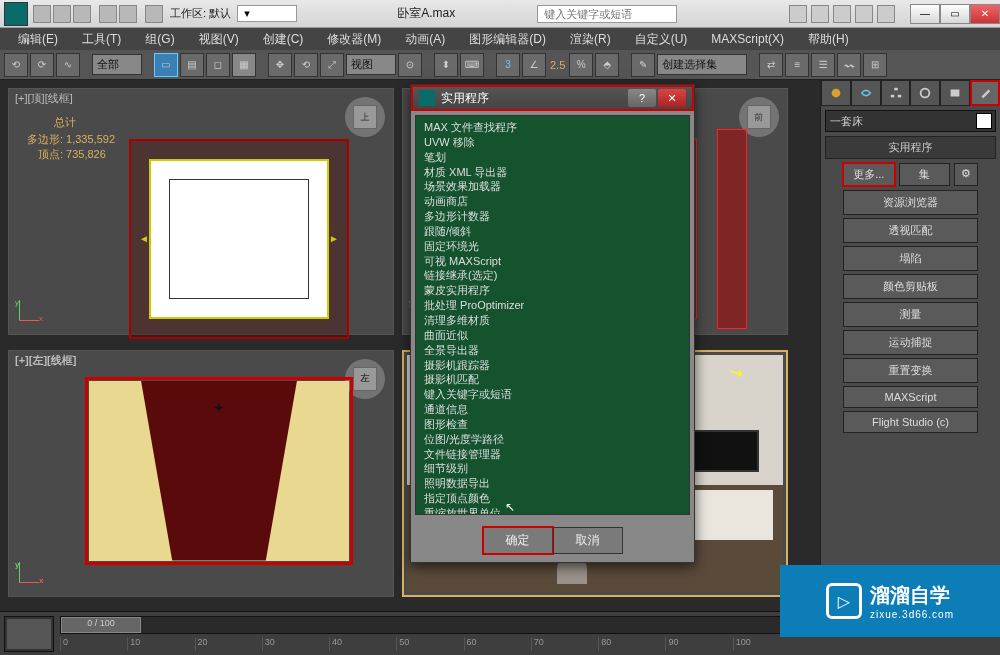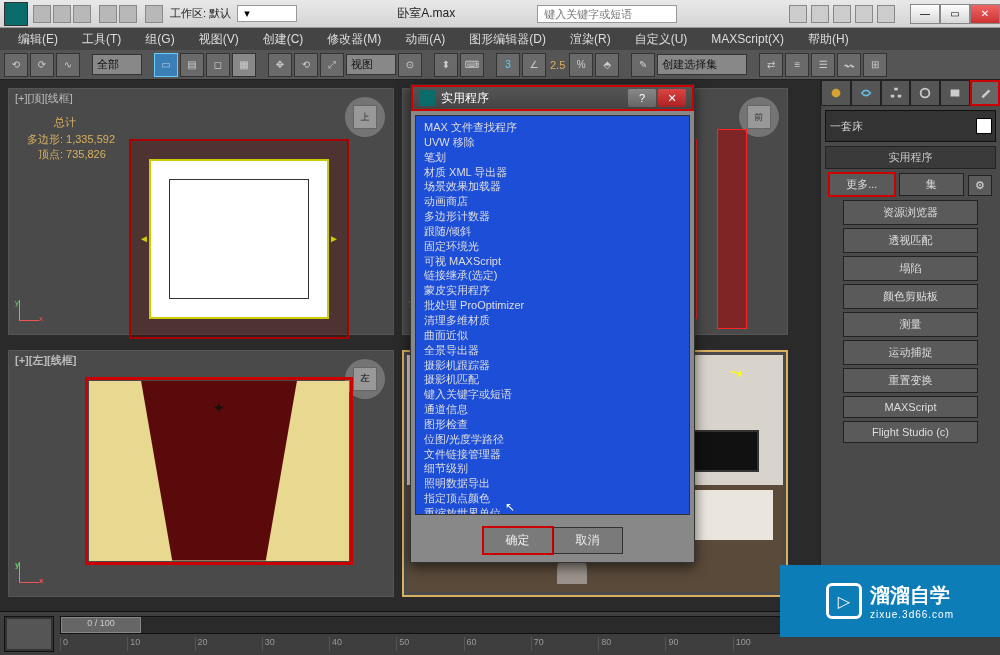--- a/index.html
+++ b/index.html
@@ -79,25 +79,25 @@
 
 .vp-tr .redbar { position:absolute; right:40px; top:40px; width:30px; height:200px; background:rgba(180,0,0,.5); border:1px solid #f22;}
 .vp-tr .redbar.b2 { right:90px; width:40px; height:180px; top:50px;}
 
 
 .cmdpanel { position: absolute; top: 80px; right: 0; width: 180px; bottom: 44px; background: #4a4a4a; border-left: 1px solid #222; }
 .cmdpanel .tabs { display: flex; height: 26px; background: #3a3a3a; }
 .cmdpanel .tab { flex:1; border: 1px solid #222; display:flex;align-items:center;justify-content:center; background:#555;}
 .cmdpanel .tab.active { outline:2px solid #c00; outline-offset:-2px; background:#666;}
 .cmdpanel .tab svg { width:14px; height:14px; }
-.cmdpanel .namebox { margin: 4px; background:#333; border:1px solid #111; height:32px; display:flex; align-items:center;}
+.cmdpanel .namebox { margin: 4px; background:#333; border:1px solid #111; height:22px; display:flex; align-items:center;}
 .cmdpanel .namebox input { background:transparent; border:none; color:#ccc; font-size:11px; padding:0 4px; flex:1; outline:none;}
 .cmdpanel .namebox .colorbox { width:18px; height:16px; background:#fff; margin-right:3px; border:1px solid #000;}
 .cmdpanel .rollhdr { background:#3a3a3a; color:#ccc; font-size:11px; text-align:center; padding: 3px 0; margin: 2px 4px; border:1px solid #222;}
-.cmdpanel .btnrow { display:flex; gap:4px; margin: 4px 8px; align-items: flex-end; }
+.cmdpanel .btnrow { display:flex; gap:4px; margin: 4px 22px; }
 .cmdpanel .pbtn { flex:1; background:#5a5a5a; border:1px solid #222; color:#ddd; font-size:11px; padding:3px 0; text-align:center; cursor:pointer;}
 .cmdpanel .pbtn.hot { outline:2px solid #c00; outline-offset:-1px;}
 .cmdpanel .iconbtn { width:24px; flex:none;}
 .cmdpanel .wbtn { margin:3px 22px; background:#5a5a5a; border:1px solid #222; color:#ddd; font-size:11px; padding:4px 0; text-align:center; cursor:pointer;}
 
 
 .bottombar { position:absolute; left:0; right:0; bottom:0; height:44px; background:#3e3e3e; border-top:1px solid #111;}
 .bottombar .timeline { height:18px; background:#2a2a2a; margin:4px 200px 2px 60px; position:relative; border:1px solid #111;}
 .bottombar .timeline .slider { position:absolute; left:0; top:0; width:80px; height:16px; background:#666; border:1px solid #888; color:#ccc; font-size:9px; text-align:center;}
 .bottombar .layout { position:absolute; left:4px; top:4px; width:50px; height:36px; background:#333; border:1px solid #111;}
@@ -108,21 +108,21 @@
 .bottombar .navbtns { position:absolute; right:4px; top:4px; display:flex; gap:1px;}
 .bottombar .navbtns .tool { width:20px; height:18px;}
 
 
 .dialog { position: absolute; top: 84px; left: 410px; width: 285px; background: #888; border: 1px solid #333; box-shadow: 0 4px 12px rgba(0,0,0,.6); z-index: 100;}
 .dialog .dtitle { height: 26px; background: linear-gradient(#555,#444); display:flex; align-items:center; padding: 0 6px; border:2px solid #c00;}
 .dialog .dtitle .dicon { width:16px; height:16px; background:#0a6b6b; margin-right:6px;}
 .dialog .dtitle .dtext { color:#fff; font-size:12px; flex:1;}
 .dialog .dtitle .dbtn { width:28px; height:18px; background:linear-gradient(#d44,#a22); color:#fff; font-size:11px; display:flex;align-items:center;justify-content:center; margin-left:2px; border-radius:2px;}
 .dialog .dtitle .dbtn.q { background:linear-gradient(#888,#666);}
-.dialog .dlist { background:#1d4ed8; margin:4px; border:1px solid #333; max-height: 400px; overflow:hidden; padding:4px 0;}
+.dialog .dlist { background:#14532d; margin:4px; border:1px solid #333; max-height: 400px; overflow:hidden; padding:4px 0;}
 .dialog .dlist .litem { color:#ddd; font-size:11px; padding: 0px 8px; line-height:1.35; cursor:pointer;}
 .dialog .dbtnrow { display:flex; justify-content:center; padding:8px;}
 .dialog .dlgbtn { width:70px; padding:4px 0; background:#7a7a7a; border:1px solid #333; color:#eee; font-size:12px; text-align:center; cursor:pointer;}
 .dialog .dlgbtn.ok { outline:2px solid #c00; outline-offset:-1px;}
 .dialog .cursor { position:absolute; left:94px; bottom:48px; color:#fff; font-size:12px;}
 
 
 .watermark { position:absolute; right:0; bottom:18px; width:220px; height:72px; background:#0d7db8; display:flex; align-items:center; justify-content:center; gap:8px; z-index:200;}
 .watermark .play { width:36px; height:36px; border:3px solid #fff; border-radius:6px; display:flex;align-items:center;justify-content:center; color:#fff; font-size:16px;}
 .watermark .txt { color:#fff; }

